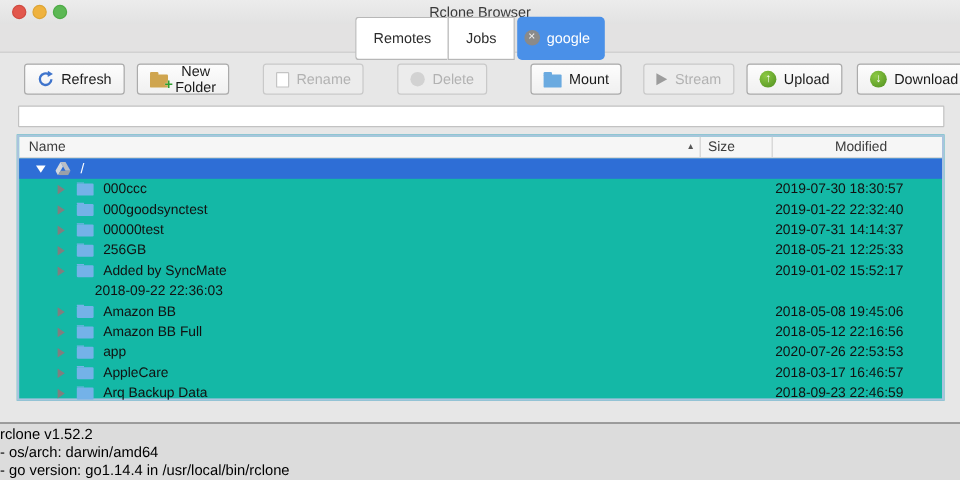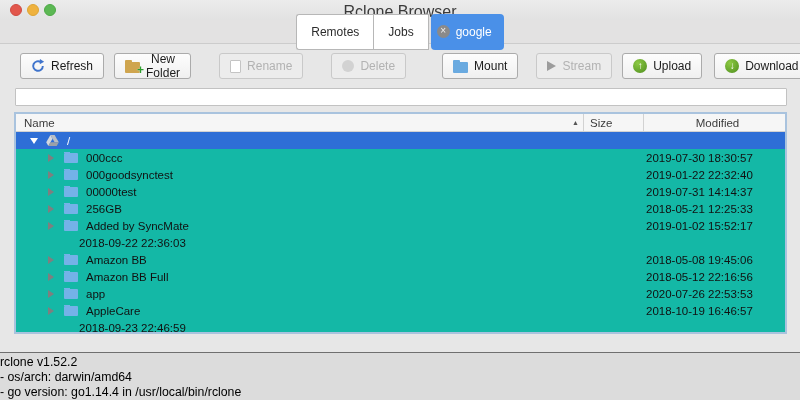--- a/index.html
+++ b/index.html
@@ -9,21 +9,21 @@
 
   
   .titlebar { position:absolute; top:0; left:0; width:800px; height:20px;
     background:linear-gradient(#ececec,#e2e2e2); }
   .traffic { position:absolute; left:10px; top:4px; display:flex; gap:5px; }
   .light { width:12px; height:12px; border-radius:50%; display:inline-block; }
   .light.red { background:#e2574c; border:1px solid #d04b41; }
   .light.yellow { background:#efb23e; border:1px solid #dda535; }
   .light.green { background:#5cb854; border:1px solid #4daa46; }
   .title { position:absolute; left:0; right:0; top:3px; text-align:center;
-    font-size:16px; color:#3a3a3a; font-weight:500; }
+    font-size:12px; color:#3a3a3a; font-weight:500; }
 
   
   .tabstrip { position:absolute; top:20px; left:0; width:800px; height:24px;
     background:#e3e2e2; border-bottom:1px solid #cccccc;
     display:flex; justify-content:center; align-items:center; }
   .tab { height:36px; display:flex; align-items:center; padding:0 14px;
     font-size:12px; color:#2c2c2c; cursor:default; }
   .tab.plain { background:#ffffff; border:1px solid #b7b7b7; }
   .tab.plain.first { border-radius:3px 0 0 3px; border-right:none; }
   .tab.plain.mid { border-radius:0; }
@@ -295,23 +295,28 @@
         <div class="cell-size"></div>
         <div class="cell-mod">2020-07-26 22:53:53</div>
       </div>
       <div class="row">
         <div class="cell-name">
             <span class="tri-right"></span>
             <span class="row-folder"></span>
             <span>AppleCare</span>
           </div>
         <div class="cell-size"></div>
-        <div class="cell-mod">2018-10-19 16:46:57</div>
-      </div>
-      <div class="row">
+        <div class="cell-mod">2018-03-17 16:46:57</div>
+      </div>
+      <div class="row">
+        <div class="cell-name">
+            <span class="tri-right"></span>
+            <span class="row-folder"></span>
+            <span>Arq Backup Data</span>
+          </div>
         <div class="cell-size"></div>
         <div class="cell-mod">2018-09-23 22:46:59</div>
       </div>
     </div>
   </div>
 
   <div class="statusbar">
     <div>rclone v1.52.2</div>
     <div>- os/arch: darwin/amd64</div>
     <div>- go version: go1.14.4 in /usr/local/bin/rclone</div>

